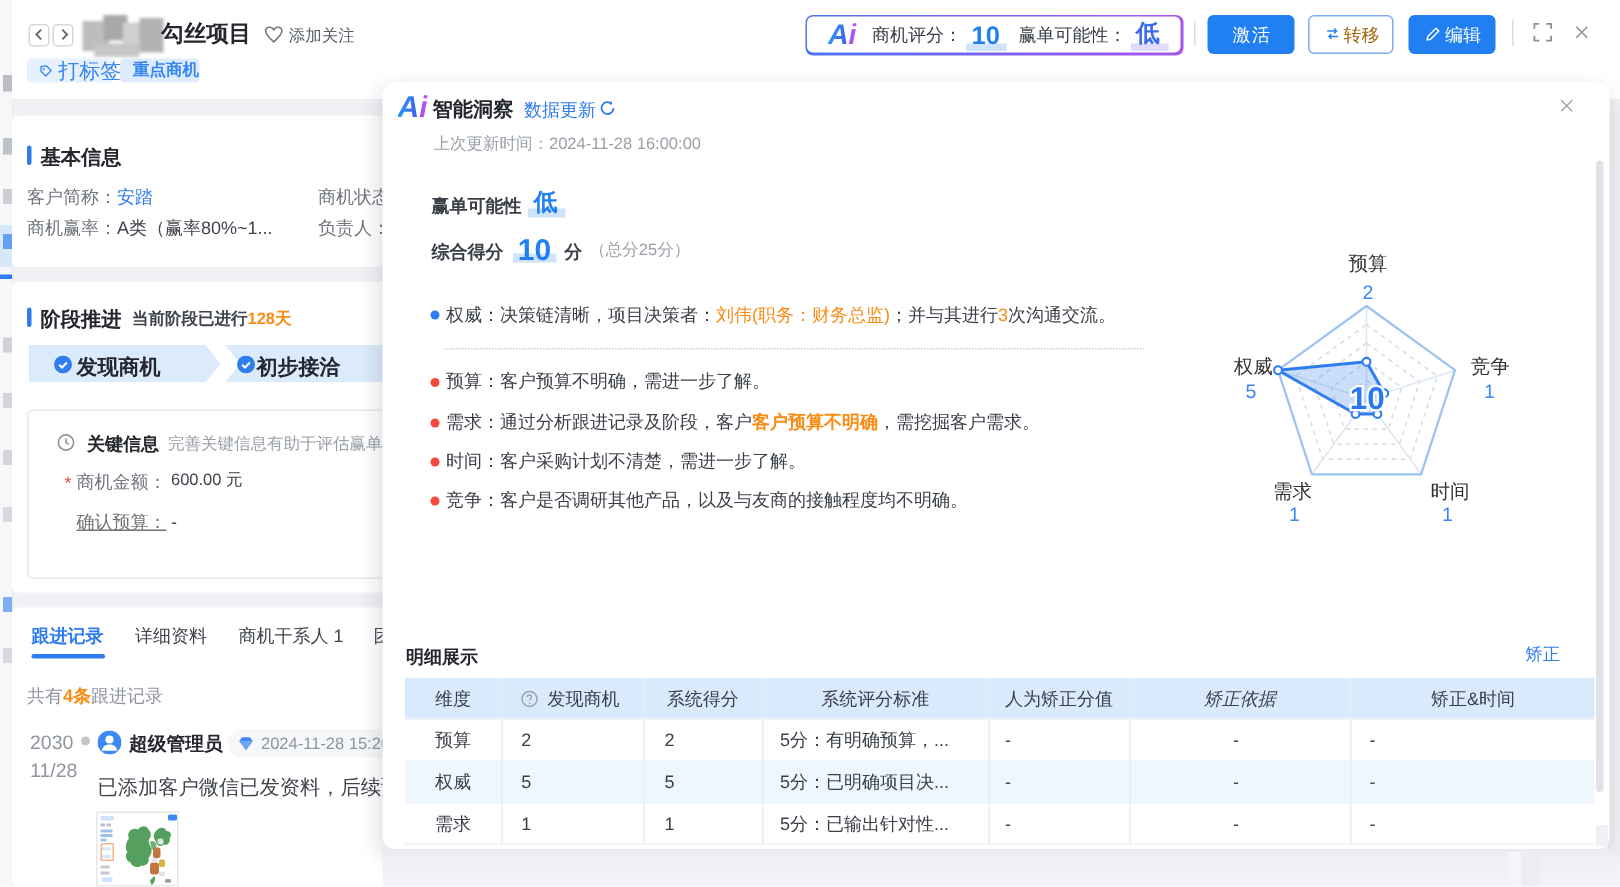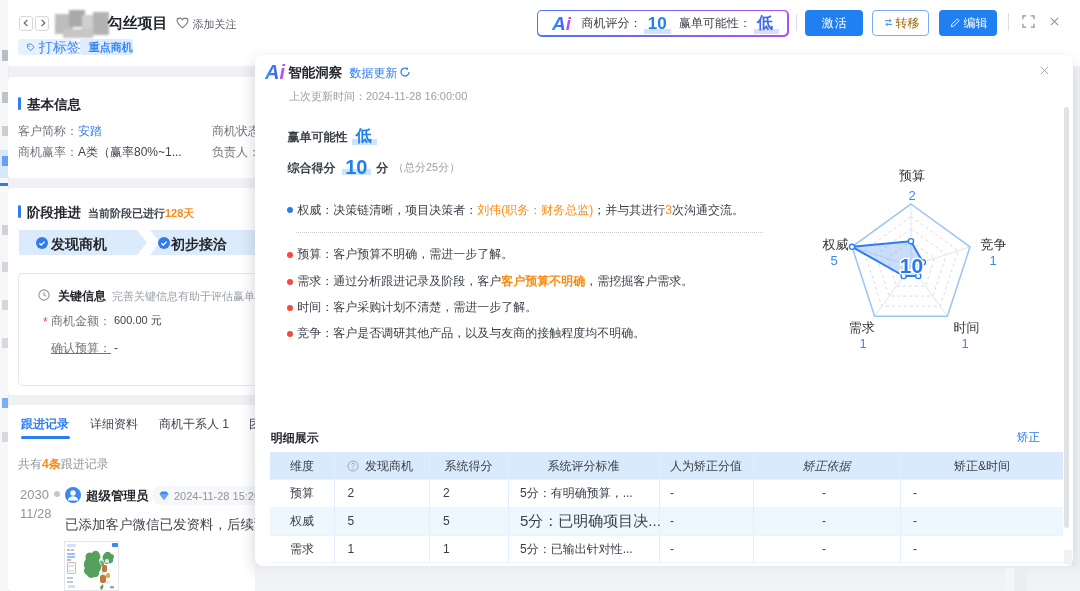--- a/index.html
+++ b/index.html
@@ -292,21 +292,21 @@
 <div class="abs" style="left:347.5px;top:486px;font-size:12px;line-height:14px;color:#3a3f48;">2</div>
 <div class="abs" style="left:443px;top:486px;font-size:12px;line-height:14px;color:#3a3f48;">2</div>
 <div class="abs" style="left:520px;top:486px;font-size:12px;line-height:14px;color:#3a3f48;">5分：有明确预算，...</div>
 <div class="abs" style="left:670px;top:486px;font-size:12px;line-height:14px;color:#3a3f48;">-</div>
 <div class="abs" style="left:822px;top:486px;font-size:12px;line-height:14px;color:#3a3f48;">-</div>
 <div class="abs" style="left:913px;top:486px;font-size:12px;line-height:14px;color:#3a3f48;">-</div>
 
 <div class="abs" style="left:290px;top:514px;font-size:12px;line-height:14px;color:#3a3f48;">权威</div>
 <div class="abs" style="left:347.5px;top:514px;font-size:12px;line-height:14px;color:#3a3f48;">5</div>
 <div class="abs" style="left:443px;top:514px;font-size:12px;line-height:14px;color:#3a3f48;">5</div>
-<div class="abs" style="left:520px;top:514px;font-size:15px;line-height:14px;color:#3a3f48;">5分：已明确项目决...</div>
+<div class="abs" style="left:520px;top:514px;font-size:12px;line-height:14px;color:#3a3f48;">5分：已明确项目决...</div>
 <div class="abs" style="left:670px;top:514px;font-size:12px;line-height:14px;color:#3a3f48;">-</div>
 <div class="abs" style="left:822px;top:514px;font-size:12px;line-height:14px;color:#3a3f48;">-</div>
 <div class="abs" style="left:913px;top:514px;font-size:12px;line-height:14px;color:#3a3f48;">-</div>
 
 <div class="abs" style="left:290px;top:541.5px;font-size:12px;line-height:14px;color:#3a3f48;">需求</div>
 <div class="abs" style="left:347.5px;top:541.5px;font-size:12px;line-height:14px;color:#3a3f48;">1</div>
 <div class="abs" style="left:443px;top:541.5px;font-size:12px;line-height:14px;color:#3a3f48;">1</div>
 <div class="abs" style="left:520px;top:541.5px;font-size:12px;line-height:14px;color:#3a3f48;">5分：已输出针对性...</div>
 <div class="abs" style="left:670px;top:541.5px;font-size:12px;line-height:14px;color:#3a3f48;">-</div>
 <div class="abs" style="left:822px;top:541.5px;font-size:12px;line-height:14px;color:#3a3f48;">-</div>

